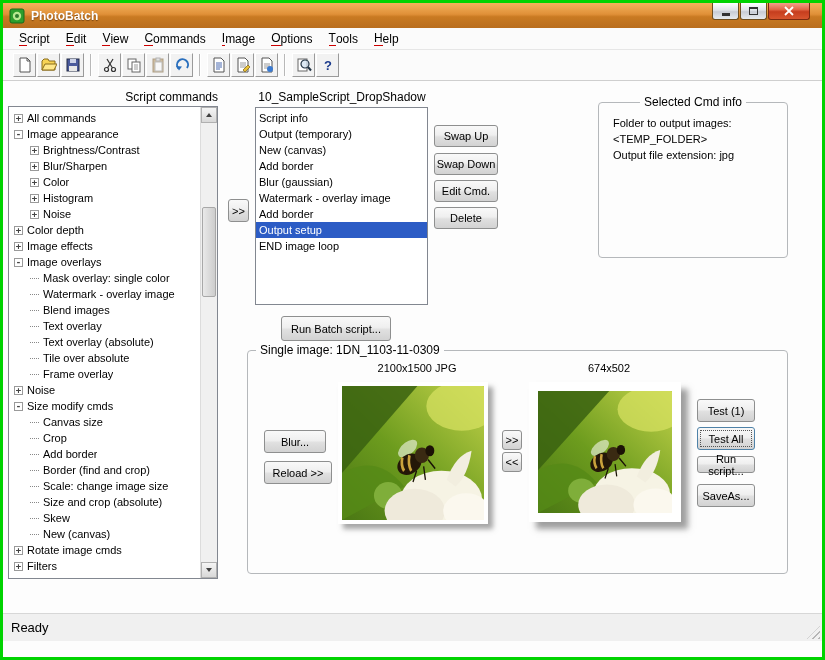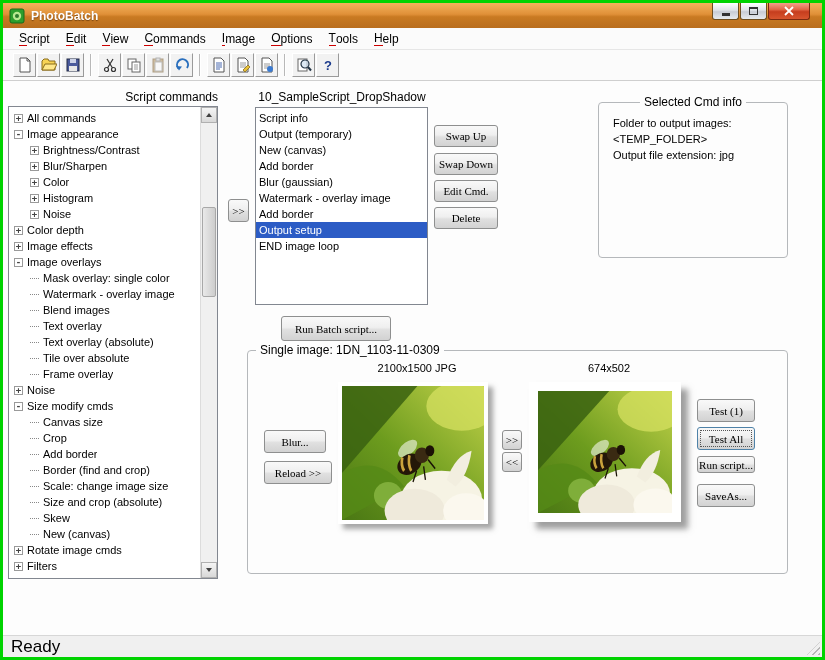--- a/index.html
+++ b/index.html
@@ -66,43 +66,43 @@
   .sb-thumb { position:absolute; left:1px; right:1px; top:100px; height:90px;
     background:linear-gradient(90deg,#e9e9e9,#cdcdcd); border:1px solid #a8a8a8; border-radius:2px; }
 
   
   .script-list { position:absolute; left:252px; top:26px; width:173px; height:198px; background:#fff;
     border:1px solid #828790; overflow:hidden; padding-top:2px; }
   .lrow { height:16px; line-height:16px; padding-left:3px; font-size:11px; white-space:nowrap; cursor:default; }
   .lrow.sel { background:#2C5CC5; color:#fff; }
 
   
-  .btn { position:absolute; font-family:Liberation Serif, serif; font-size:11px; color:#000;
+  .btn { position:absolute; font-family:Liberation Sans, sans-serif; font-size:11px; color:#000;
     border:1px solid #8e8f8f; border-radius:3px; cursor:pointer;
     background:linear-gradient(180deg,#f9f9f9 0%,#efefef 45%,#e0e0e0 55%,#d2d2d2 100%);
     display:flex; align-items:center; justify-content:center; }
   .btn.focused { border-color:#4e82a8; outline:1px dotted #555; outline-offset:-4px; }
 
   
   .groupbox { position:absolute; border:1px solid #b5b8bb; border-radius:4px; }
   .legend { position:absolute; top:-8px; background:#fdfdfd; padding:0 4px; font-size:12px; white-space:nowrap; }
   .legend.center { left:50%; transform:translateX(-50%); }
   .legend.left { left:8px; }
 
   .info-line { position:absolute; left:14px; font-size:11px; white-space:nowrap; }
 
   .caption { position:absolute; text-align:center; font-size:11px; }
 
   .picbox { position:absolute; }
   .photo-frame { position:absolute; background:#fff; box-shadow:5px 5px 5px rgba(80,80,80,.5); }
   .photo { display:block; }
 
   
-  .statusbar { position:absolute; left:0; right:0; bottom:0; height:22px; background:#f0f0f0;
-    border-top:1px solid #d7d7d7; display:flex; align-items:center; padding-left:8px; font-size:17px; }
+  .statusbar { position:absolute; left:0; right:0; bottom:16px; height:28px; background:#f0f0f0;
+    border-top:1px solid #d7d7d7; display:flex; align-items:center; padding-left:8px; font-size:13px; }
   .grip { position:absolute; right:2px; bottom:2px; width:13px; height:13px;
     background:repeating-linear-gradient(315deg,#b5b5b5 0 1.5px,transparent 1.5px 4.5px);
     clip-path:polygon(100% 0,100% 100%,0 100%); }
 
   svg { display:block; }
 </style>
 </head>
 <body>
 
 <svg width="0" height="0" style="position:absolute" aria-hidden="true">

